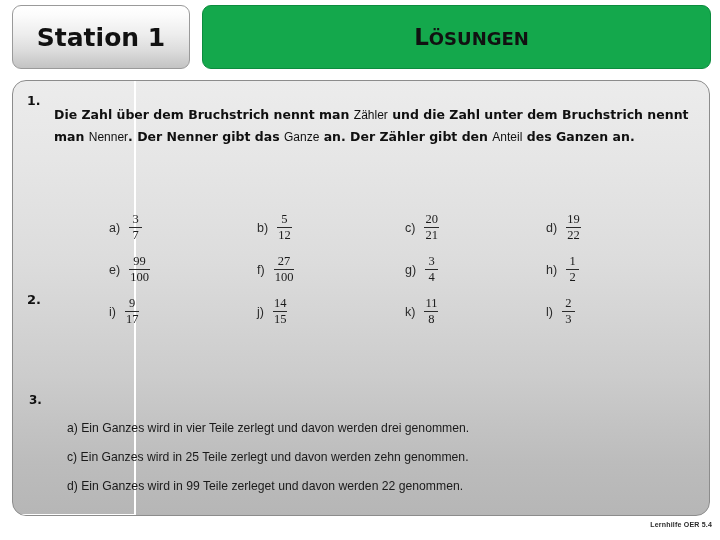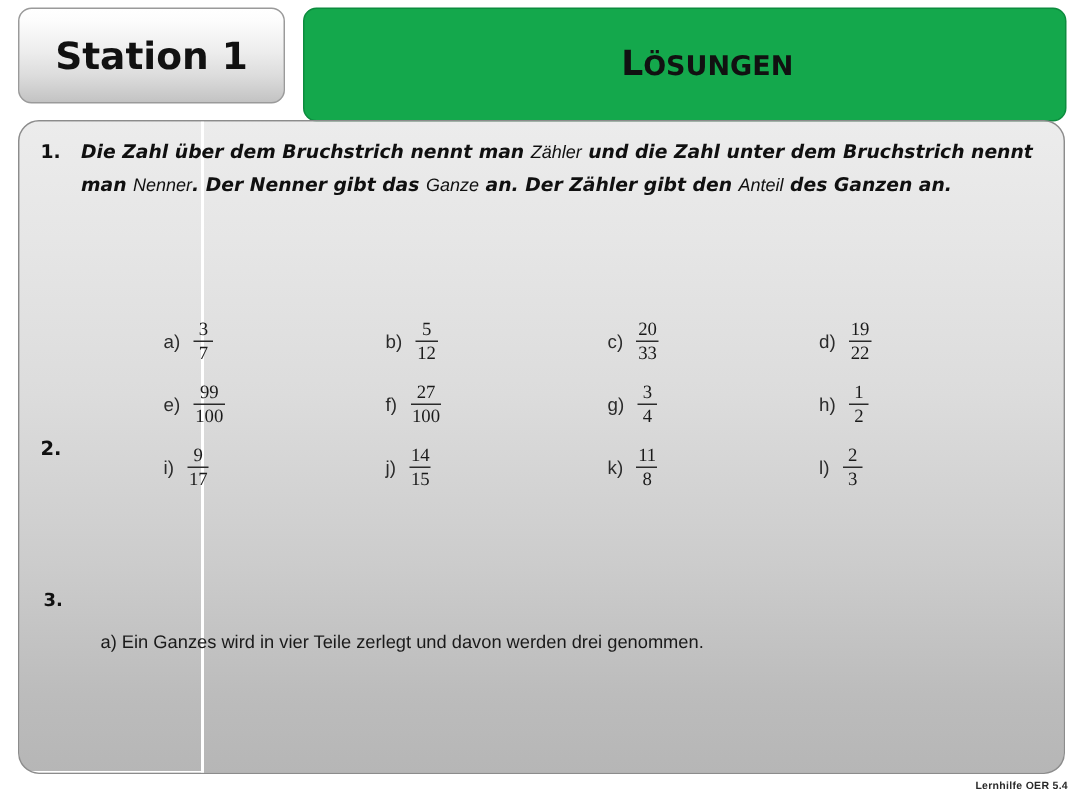--- a/index.html
+++ b/index.html
@@ -44,21 +44,21 @@
     font-weight: bold;
     color: #111111;
     letter-spacing: 0px;
   }
 
   .solutions-badge {
     position: absolute;
     left: 202px;
     top: 5px;
     width: 509px;
-    height: 76px;
+    height: 64px;
     border-radius: 9px;
     background: #14a84c;
     border: 1px solid #0c8c3e;
     box-sizing: border-box;
     display: flex;
     align-items: center;
     justify-content: center;
     padding-left: 30px;
   }
   .solutions-badge span {
@@ -115,28 +115,27 @@
     left: 14px;
     top: 3px;
     font-family: "DejaVu Sans", sans-serif;
     font-size: 12.5px;
     font-weight: bold;
     color: #101010;
   }
   .sec1-body {
     position: absolute;
     left: 41px;
-    top: 0px;
+    top: 14px;
     width: 646px;
     font-family: "DejaVu Sans", sans-serif;
     font-size: 12.5px;
     font-weight: bold;
     color: #101010;
     line-height: 21px;
-    font-style: italic;
   }
   .sec1-body .ans {
     font-weight: normal;
     font-family: "Liberation Sans", sans-serif;
     font-size: 12px;
   }
 
   
   .sec2-num {
     position: absolute;
@@ -274,21 +273,21 @@
             <span class="num">5</span>
             <span class="bar"></span>
             <span class="den">12</span>
           </span>
         </div>
         <div class="frac-cell col-2">
           <span class="lbl">c)</span>
           <span class="frac">
             <span class="num">20</span>
             <span class="bar"></span>
-            <span class="den">33</span>
+            <span class="den">21</span>
           </span>
         </div>
         <div class="frac-cell col-3">
           <span class="lbl">d)</span>
           <span class="frac">
             <span class="num">19</span>
             <span class="bar"></span>
             <span class="den">22</span>
           </span>
         </div>
@@ -359,17 +358,19 @@
             <span class="bar"></span>
             <span class="den">3</span>
           </span>
         </div>
       </div>
     </div>
 
   <div class="sec3-num">3.</div>
   <div class="sec3-lines" id="sec3-lines">
       <div class="sec3-line">a) Ein Ganzes wird in vier Teile zerlegt und davon werden drei genommen.</div>
+      <div class="sec3-line">c) Ein Ganzes wird in 25 Teile zerlegt und davon werden zehn genommen.</div>
+      <div class="sec3-line">d) Ein Ganzes wird in 99 Teile zerleget und davon werden 22 genommen.</div>
     </div>
 
 </div>
 
 <div class="footer">Lernhilfe OER 5.4</div>
 
 </body></html>

